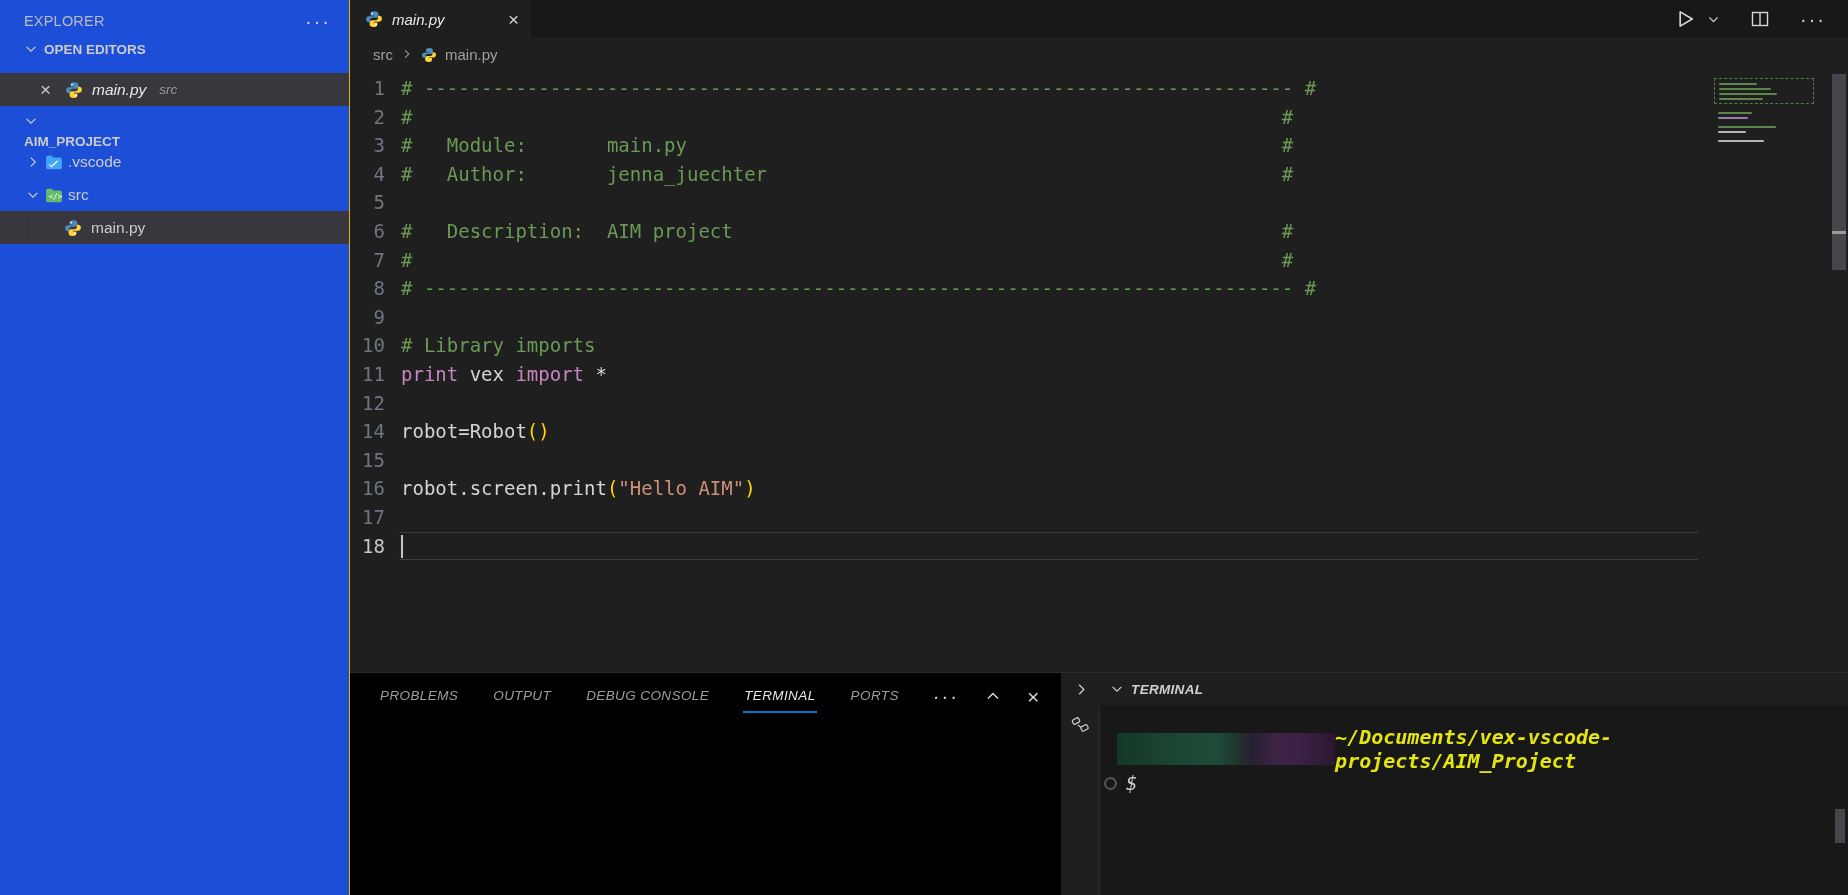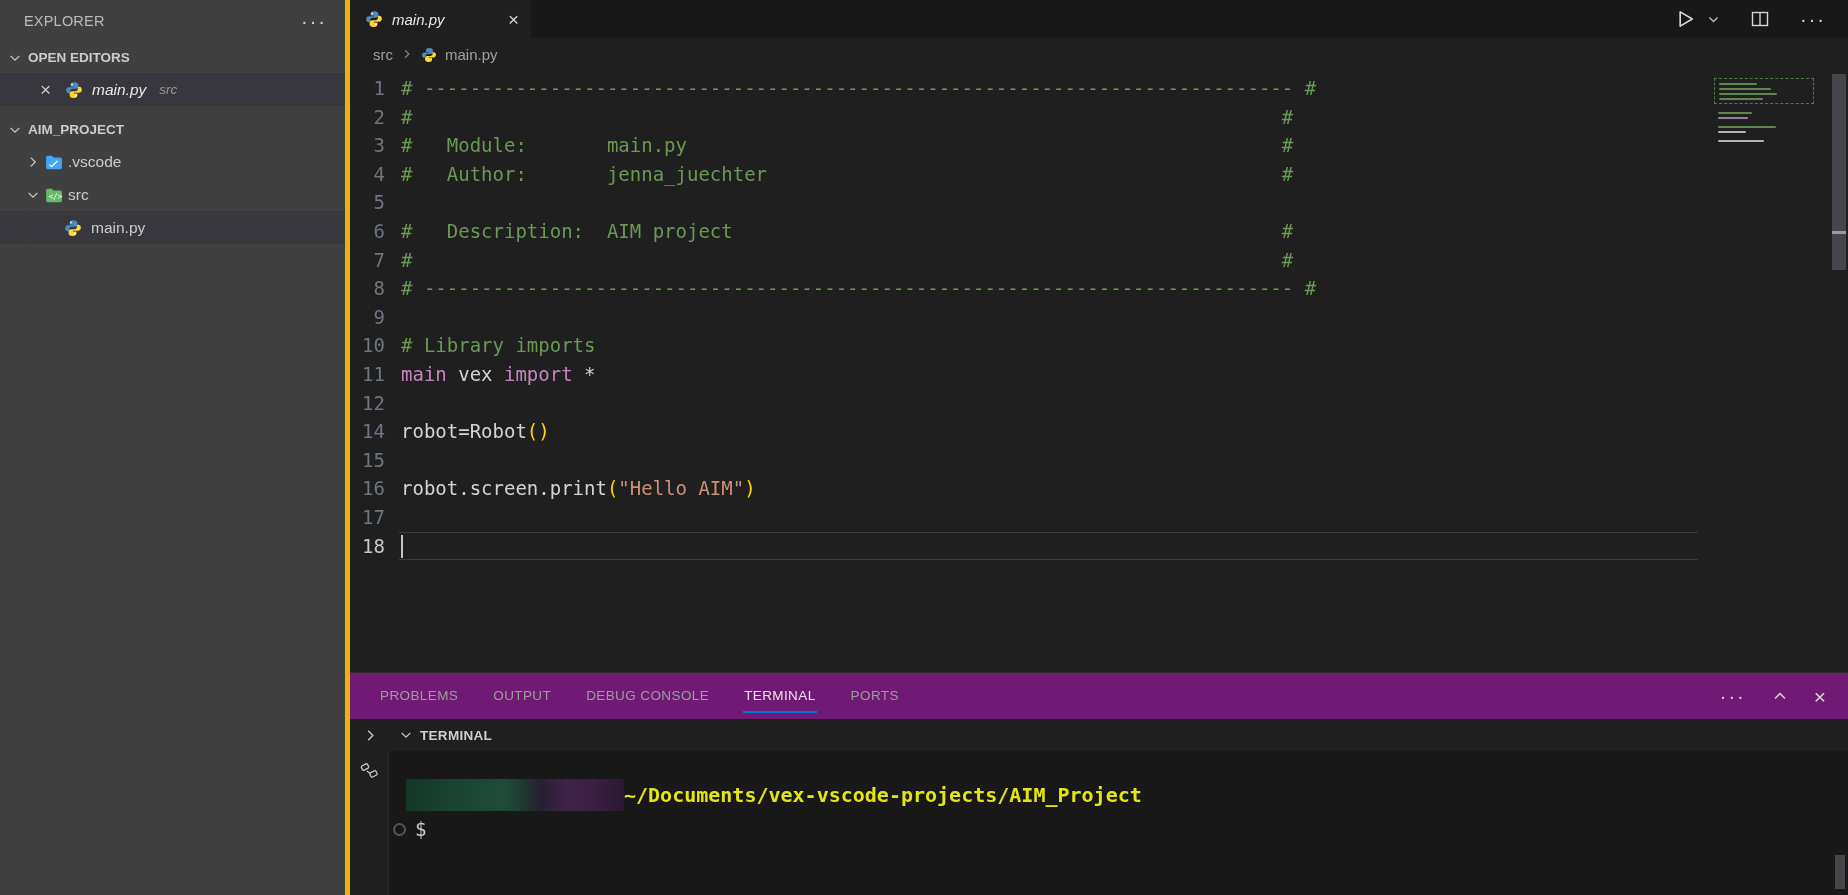--- a/index.html
+++ b/index.html
@@ -5,25 +5,25 @@
   * { box-sizing: border-box; }
   html,body { margin:0; padding:0; }
   body {
     width:1848px; height:895px; overflow:hidden;
     background:#1f1f1f; color:#cccccc;
     font-family:"Liberation Sans", sans-serif;
   }
   .app { position:relative; width:1848px; height:895px; display:flex; }
 
   
-  .sidebar { width:350px; min-width:350px; height:100%; background:#404040; border-right:5px solid #eab308; position:relative; }
+  .sidebar { width:350px; min-width:350px; height:100%; background:#1d4ed8; border-right:1px solid #eab308; position:relative; }
   .sb-title-row { height:42px; display:flex; align-items:center; padding:0 18px 0 24px; }
   .sb-title { font-size:14.5px; color:#bbbbbb; letter-spacing:.2px; }
   .sb-more { margin-left:auto; color:#d2d2d2; font-size:20px; letter-spacing:2px; cursor:pointer; line-height:10px; }
-  .sec-header { height:31px; display:flex; align-items:center; gap:6px; padding-left:8px; font-weight:bold; font-size:13.5px; color:#cccccc; cursor:pointer; }
+  .sec-header { height:31px; display:flex; align-items:flex-start; gap:6px; padding-left:24px; font-weight:bold; font-size:13.5px; color:#cccccc; cursor:pointer; }
   .row { height:33px; display:flex; align-items:center; font-size:15.5px; color:#cccccc; cursor:pointer; position:relative; }
   .row.selected { background:#37373d; }
   .oe-row { padding-left:40px; gap:9px; }
   .oe-close { color:#c8c8c8; font-size:19px; line-height:1; width:16px; }
   .fname-italic { font-style:italic; color:#e8e8e8; }
   .oe-badge { color:#9b9b9b; font-size:13.5px; font-style:italic; margin-left:4px; }
   .tree-root { padding-left:26px; gap:5px; }
   .tree-child { padding-left:64px; gap:9px; }
   .tree-child .guide { position:absolute; left:30px; top:0; bottom:0; width:1px; background:#3c3c3c; }
   .chev { flex:none; display:inline-flex; }
@@ -55,21 +55,21 @@
   .cursor { display:inline-block; width:2px; height:23px; background:#c4c4c4; vertical-align:-5px; }
 
   .minimap { position:absolute; top:5px; right:24px; width:112px; height:80px; opacity:.85; }
   .mm-box { position:absolute; top:2px; left:2px; width:100px; height:26px; border:1px dashed #5d8c52; }
   .mm-ln { position:absolute; height:2px; border-radius:1px; }
   .editor-scrollbar { position:absolute; top:0; right:0; width:18px; height:100%; }
   .editor-scrollbar .thumb { position:absolute; top:3px; left:2px; right:2px; height:196px; background:#45454b; }
   .editor-scrollbar .marker { position:absolute; top:160px; left:2px; right:2px; height:3px; background:#9a9a9a; }
 
   
-  .panel { height:223px; border-top:1px solid #2b2b2b; background:#701a75; display:flex; flex-direction:column; }
+  .panel { height:223px; border-top:1px solid #2b2b2b; background:#000000; display:flex; flex-direction:row;font-style:italic; }
   .panel-tabbar { height:46px; display:flex; align-items:center; padding:0 22px 0 29px; }
   .ptab { margin-right:33px; font-size:13.5px; color:#9d9d9d; letter-spacing:.4px; padding:8px 1px; cursor:pointer; border-bottom:2px solid transparent; }
   .ptab.active { color:#e7e7e7; border-bottom-color:#0078d4; }
   .panel-actions { margin-left:auto; display:flex; align-items:center; gap:26px; }
   .panel-actions .x { color:#d8d8d8; font-size:21px; line-height:1; cursor:pointer; }
 
   .terminal { flex:1; position:relative; }
   .term-header { height:32px; display:flex; align-items:center; background:#1f1f1f; padding-left:13px; }
   .term-header .hgap1 { width:21px; } .term-header .hgap2 { width:7px; }
   .term-title { font-size:13.5px; font-weight:bold; color:#cfcfcf; letter-spacing:.3px; }
@@ -112,21 +112,21 @@
             <path fill="#4B8BBE" d="M7.9 1C6.1 1 5 1.8 5 3.2V5h3.1v.6H3.4C2 5.6 1 6.7 1 8.2c0 1.5.9 2.6 2.3 2.6h1.2V9.2c0-1.3 1.1-2.3 2.4-2.3h3c1.1 0 2-.9 2-2V3.2C11.9 1.9 10.4 1 8.9 1z"></path>
             <path fill="#FFD43B" d="M8.1 15c1.8 0 2.9-.8 2.9-2.2V11H7.9v-.6h4.7c1.4 0 2.4-1.1 2.4-2.6 0-1.5-.9-2.6-2.3-2.6h-1.2v1.6c0 1.3-1.1 2.3-2.4 2.3h-3c-1.1 0-2 .9-2 2v1.7C4.1 14.1 5.6 15 7.1 15z"></path>
             <circle fill="#ffffff" cx="6.2" cy="3.1" r="0.8"></circle>
             <circle fill="#ffffff" cx="9.8" cy="12.9" r="0.8"></circle>
           </svg>
         </span>
       <span class="fname-italic">main.py</span>
       <span class="oe-badge">src</span>
     </div>
 
-    <div class="sec-header" style="margin-top:8px;">
+    <div class="sec-header" style="margin-top:8px;flex-direction:column;">
       <span class="chev">
           <svg width="14" height="14" viewBox="0 0 16 16">
             <path d="M3 5.5l5 5 5-5" fill="none" stroke="#cccccc" stroke-width="1.4"></path>
           </svg>
         </span>
       <span>AIM_PROJECT</span>
     </div>
 
     <div class="row tree-root">
       <span class="chev">
@@ -260,21 +260,21 @@
           <div class="code-line">
             <span class="ln">9</span>
             <span class="lc"></span>
           </div>
           <div class="code-line">
             <span class="ln">10</span>
             <span class="lc"><span class="tok-c"># Library imports</span></span>
           </div>
           <div class="code-line">
             <span class="ln">11</span>
-            <span class="lc"><span class="tok-k">main</span><span class="tok-p"> vex </span><span class="tok-k">import</span><span class="tok-p"> *</span></span>
+            <span class="lc"><span class="tok-k">print</span><span class="tok-p"> vex </span><span class="tok-k">import</span><span class="tok-p"> *</span></span>
           </div>
           <div class="code-line">
             <span class="ln">12</span>
             <span class="lc"></span>
           </div>
           <div class="code-line">
             <span class="ln">14</span>
             <span class="lc"><span class="tok-p">robot=Robot</span><span class="tok-b">()</span></span>
           </div>
           <div class="code-line">

